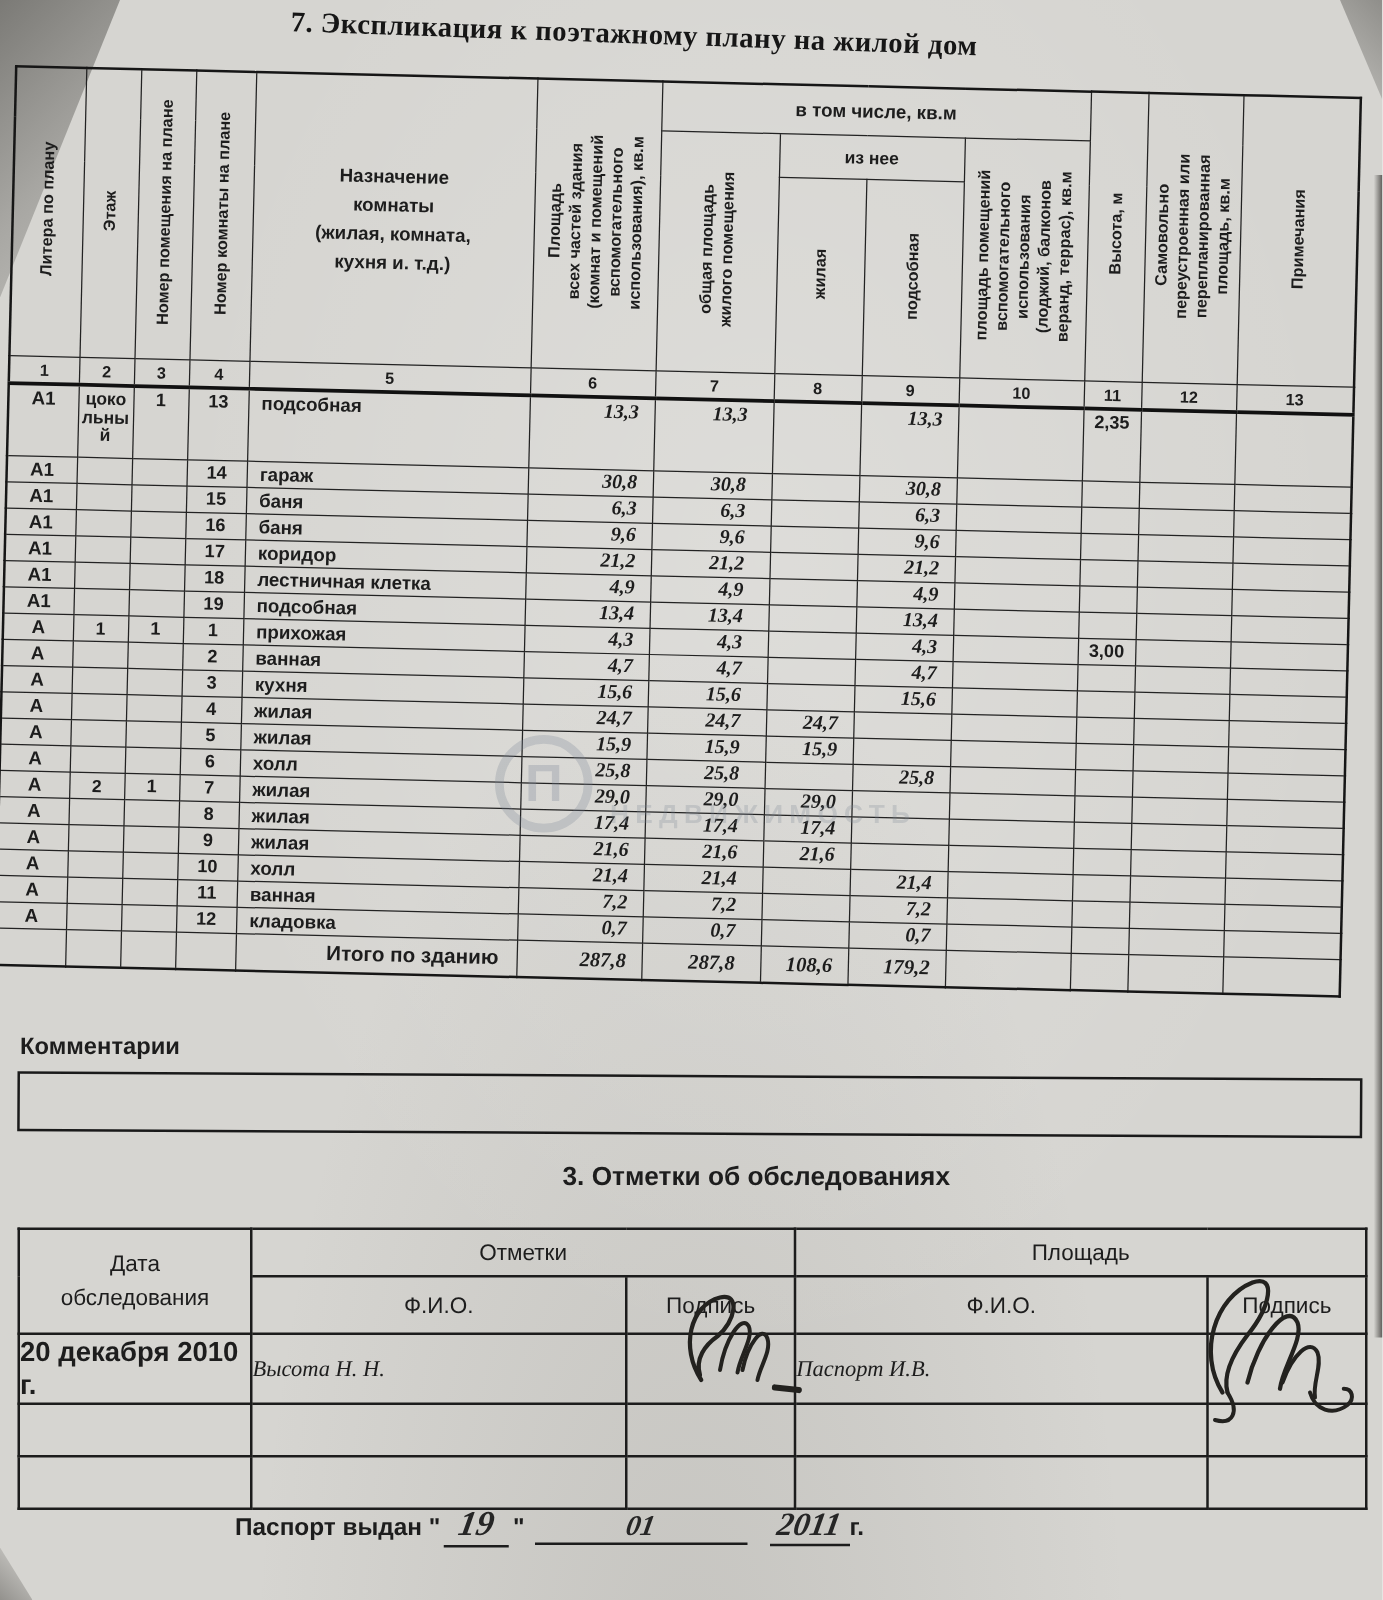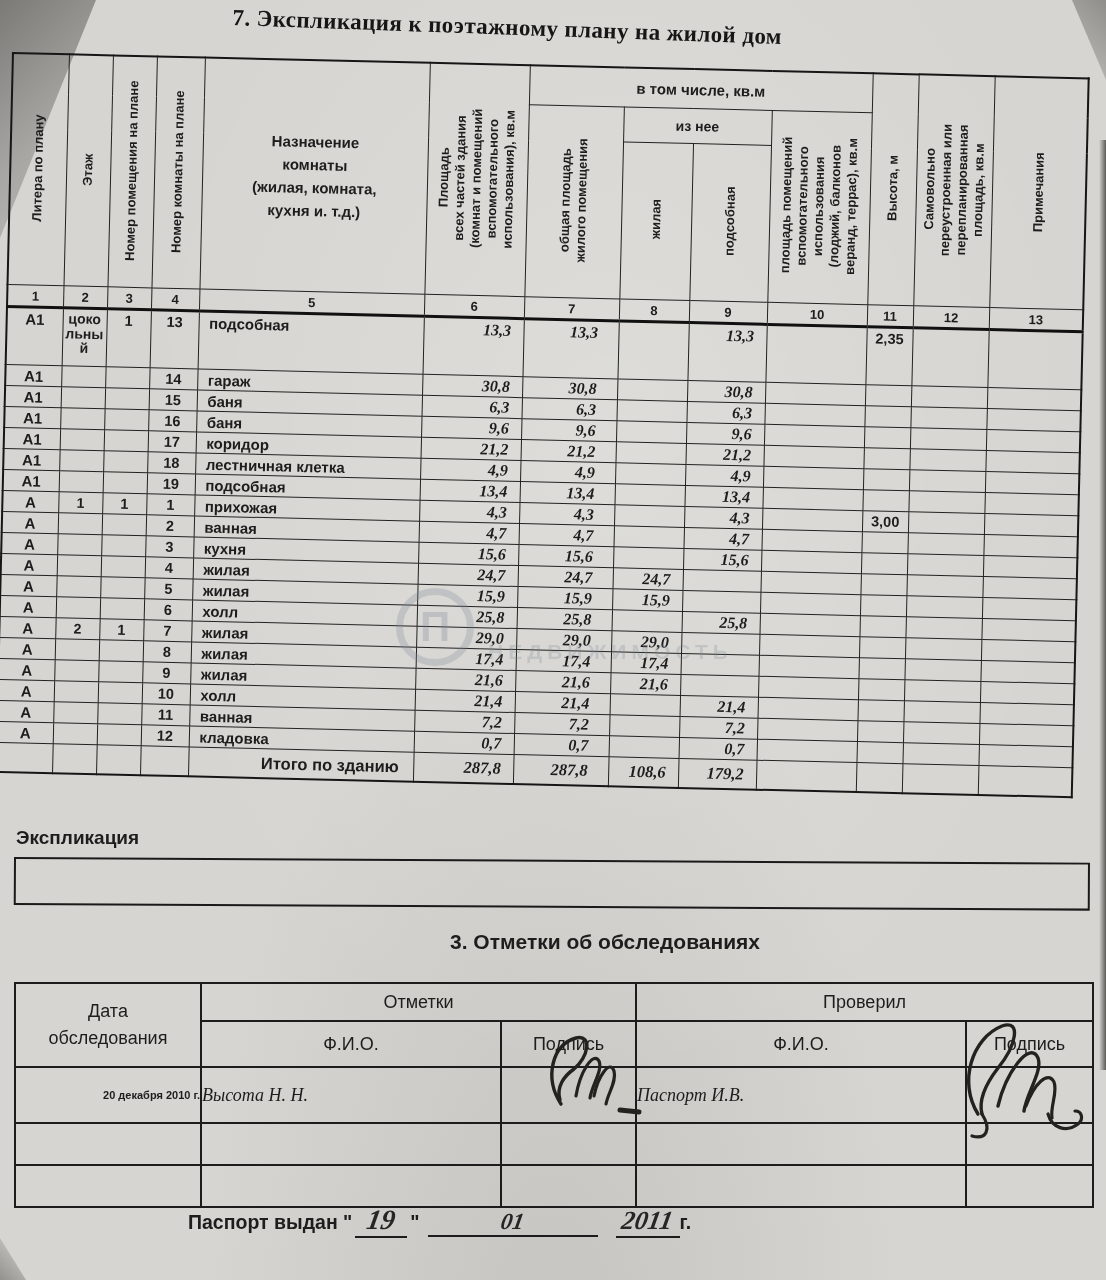--- a/index.html
+++ b/index.html
@@ -81,21 +81,21 @@
     font-size:21px;font-weight:bold;}
   .sec8-wrap{position:absolute;left:14px;top:982px;width:1078px;}
   table.t8{border-collapse:collapse;width:1078px;table-layout:fixed;border-radius:20px;}
   .t8 th,.t8 td{border:2px solid #1c1c1c;padding:0;}
   .t8 th{font-weight:normal;font-size:18px;text-align:center;vertical-align:middle;}
   .t8 .hrow1 th{height:36px;}
   .t8 .hrow2 th{height:44px;}
   .t8-date{white-space:pre-line;line-height:1.5;}
   .t8 td{height:54px;vertical-align:middle;}
   .t8 tr.empty td{height:40px;}
-  .td-date{text-align:right;font-weight:bold;font-size:11px;}
+  .td-date{text-align:left;font-weight:bold;font-size:22px;}
   .td-fio{font-family:"Liberation Serif",serif;font-style:italic;font-size:18px;
     text-align:left;padding-left:18px;}
   .sig{position:absolute;pointer-events:none;}
   .sig path{fill:none;stroke:#23221f;stroke-linecap:round;stroke-linejoin:round;}
 
   
   .passport{position:absolute;left:188px;top:1204px;white-space:nowrap;}
   .pp-print{font-size:19.5px;font-weight:bold;}
   .pp-slot{display:inline-block;border-bottom:2.4px solid #1c1c1c;text-align:center;vertical-align:baseline;}
   .pp-day{width:52px;margin:0 3px;}
@@ -496,42 +496,42 @@
         </tr>
       </tfoot>
     </table>
   </div>
 
   <div class="watermark">
     <div class="wm-circle">П</div>
     <div class="wm-line2">НЕДВИЖИМОСТЬ</div>
   </div>
 
-  <div class="comments-label">Экспликация</div>
+  <div class="comments-label">Комментарии</div>
   <div class="comments-box"></div>
 
   <div class="sec8-title">3.  Отметки об обследованиях</div>
 
   <div class="sec8-wrap">
     <table class="t8">
       <colgroup>
         <col style="width:186px">
           <col style="width:300px">
           <col style="width:135px">
         <col style="width:330px">
           <col style="width:127px">
       </colgroup>
       <tbody>
           <tr class="hrow1">
         <th rowspan="2">
               <div class="t8-date">Дата
 обследования</div>
             </th>
         <th colspan="2">Отметки</th>
-        <th colspan="2">Проверил</th>
+        <th colspan="2">Площадь</th>
       </tr>
       <tr class="hrow2">
         <th>Ф.И.О.</th>
         <th>Подпись</th>
         <th>Ф.И.О.</th>
         <th>Подпись</th>
       </tr>
       <tr>
         <td class="td-date">20 декабря 2010 г.</td>
         <td class="td-fio">Высота Н. Н.</td>

